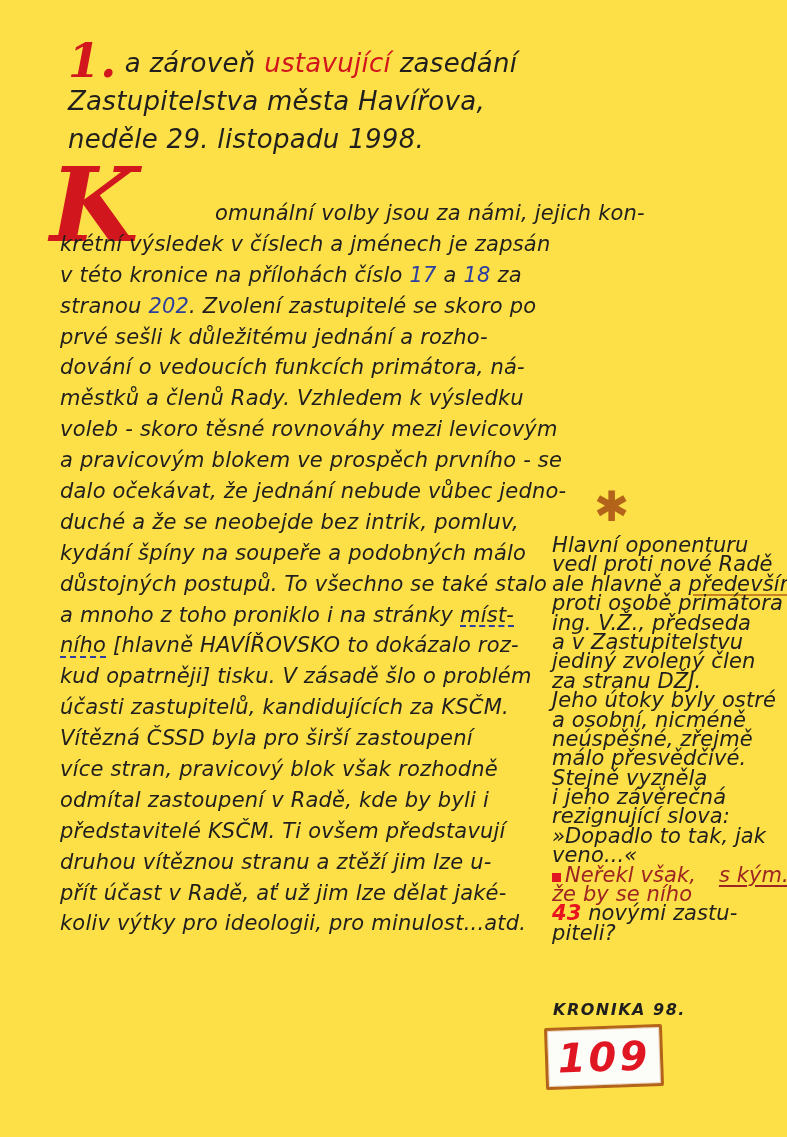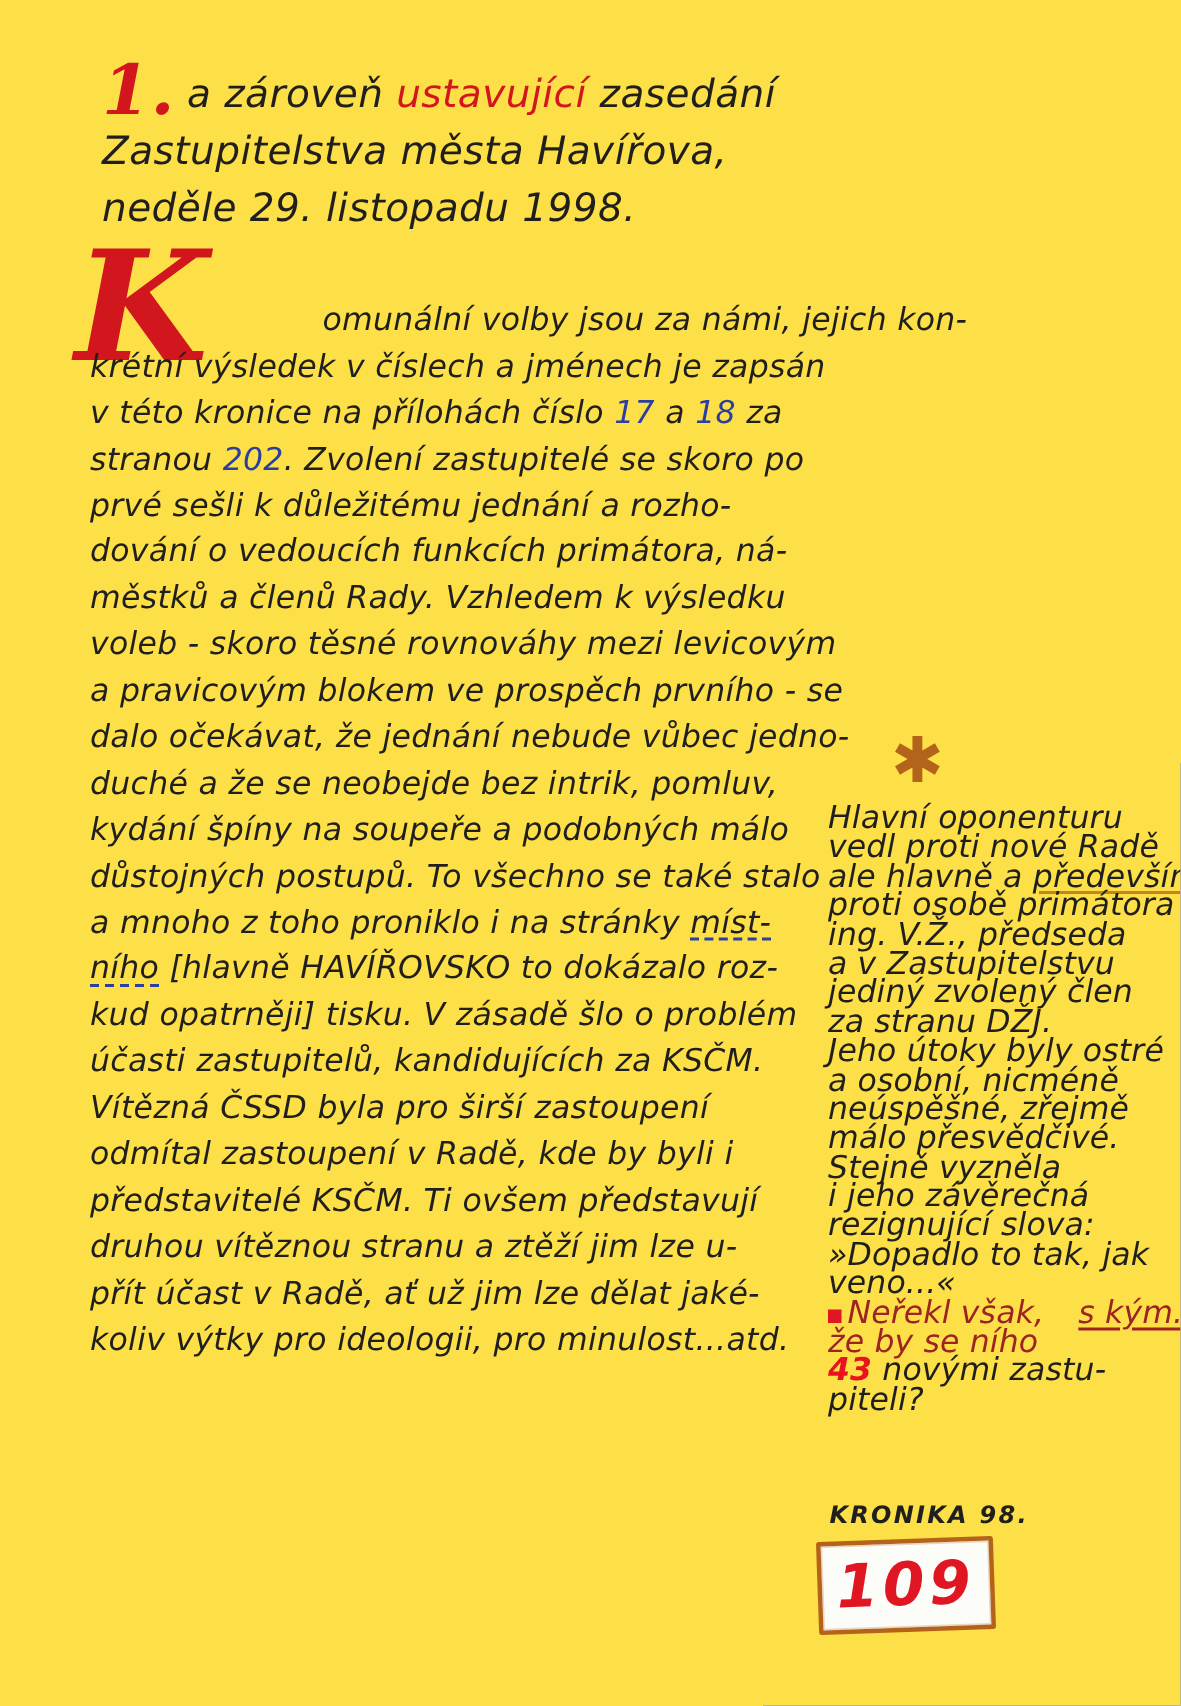--- a/index.html
+++ b/index.html
@@ -93,20 +93,21 @@
       <div class="b-line"><span>a pravicovým blokem ve prospěch prvního - se</span></div>
       <div class="b-line"><span>dalo očekávat, že jednání nebude vůbec jedno-</span></div>
       <div class="b-line"><span>duché a že se neobejde bez intrik, pomluv,</span></div>
       <div class="b-line"><span>kydání špíny na soupeře a podobných málo</span></div>
       <div class="b-line"><span>důstojných postupů. To všechno se také stalo</span></div>
       <div class="b-line"><span>a mnoho z toho proniklo i na stránky </span><span class="u-bluedash">míst-</span></div>
       <div class="b-line"><span class="u-bluedash">ního</span><span> [hlavně HAVÍŘOVSKO to dokázalo roz-</span></div>
       <div class="b-line"><span>kud opatrněji] tisku. V zásadě šlo o problém</span></div>
       <div class="b-line"><span>účasti zastupitelů, kandidujících za KSČM.</span></div>
       <div class="b-line"><span>Vítězná ČSSD byla pro širší zastoupení</span></div>
+      <div class="b-line"><span>více stran, pravicový blok však rozhodně</span></div>
       <div class="b-line"><span>odmítal zastoupení v Radě, kde by byli i</span></div>
       <div class="b-line"><span>představitelé KSČM. Ti ovšem představují</span></div>
       <div class="b-line"><span>druhou vítěznou stranu a ztěží jim lze u-</span></div>
       <div class="b-line"><span>přít účast v Radě, ať už jim lze dělat jaké-</span></div>
       <div class="b-line"><span>koliv výtky pro ideologii, pro minulost...atd.</span></div>
     </div>
 
   <div class="margin-note hand">
     <div class="asterisk">✱</div>
     <div id="margin-lines">

